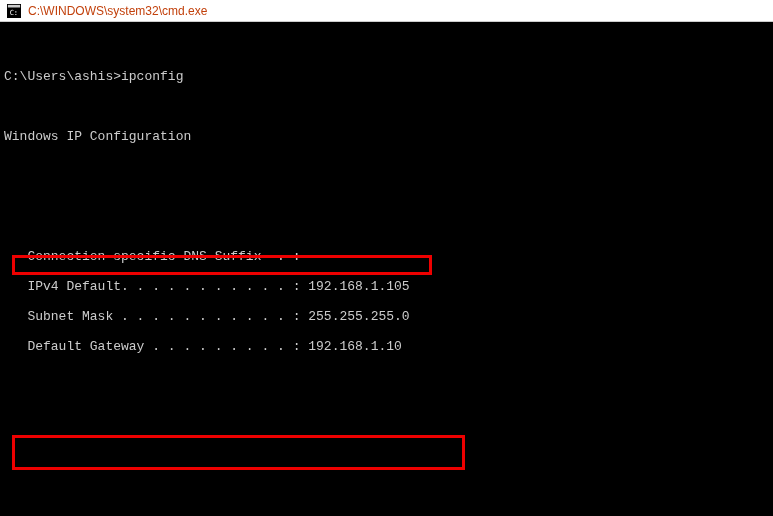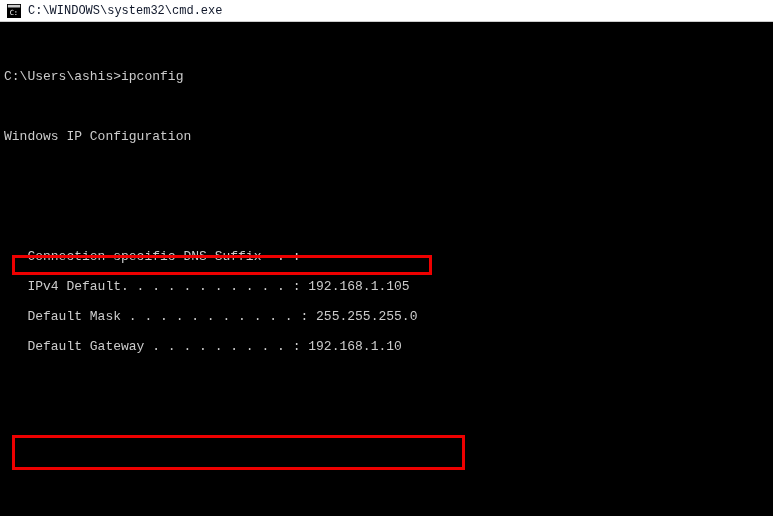--- a/index.html
+++ b/index.html
@@ -30,23 +30,23 @@
       margin-right: 6px;
       display: flex;
       align-items: center;
       justify-content: center;
     }
     .title-icon svg {
       width: 14px;
       height: 14px;
     }
     .title-text {
-      font-family: Liberation Mono, monospace;
+      font-family: Liberation Sans, sans-serif;
       font-size: 12px;
-      color: #0f172a;
+      color: #c2410c;
     }
     .terminal {
       background: #000;
       color: #ccc;
       padding: 2px 4px;
       line-height: 15px;
       white-space: pre;
       font-family: Consolas, 'Courier New', monospace;
       font-size: 13px;
       position: relative;
@@ -90,21 +90,21 @@
 <div class="terminal">
 <div class="line"></div>
 <div class="line">C:\Users\ashis&gt;ipconfig</div>
 <div class="line"></div>
 <div class="line">Windows IP Configuration</div>
 <div class="line"></div>
 <div class="line"></div>
 <div class="line"></div>
 <div class="line">   Connection-specific DNS Suffix  . :</div>
 <div class="line">   IPv4 Default. . . . . . . . . . . : 192.168.1.105</div>
-<div class="line">   Default Mask . . . . . . . . . . . : 255.255.255.0</div>
+<div class="line">   Subnet Mask . . . . . . . . . . . : 255.255.255.0</div>
 <div class="line">   Default Gateway . . . . . . . . . : 192.168.1.10</div>
 <div class="line"></div>
 
 
 
 
 
 
 
 

